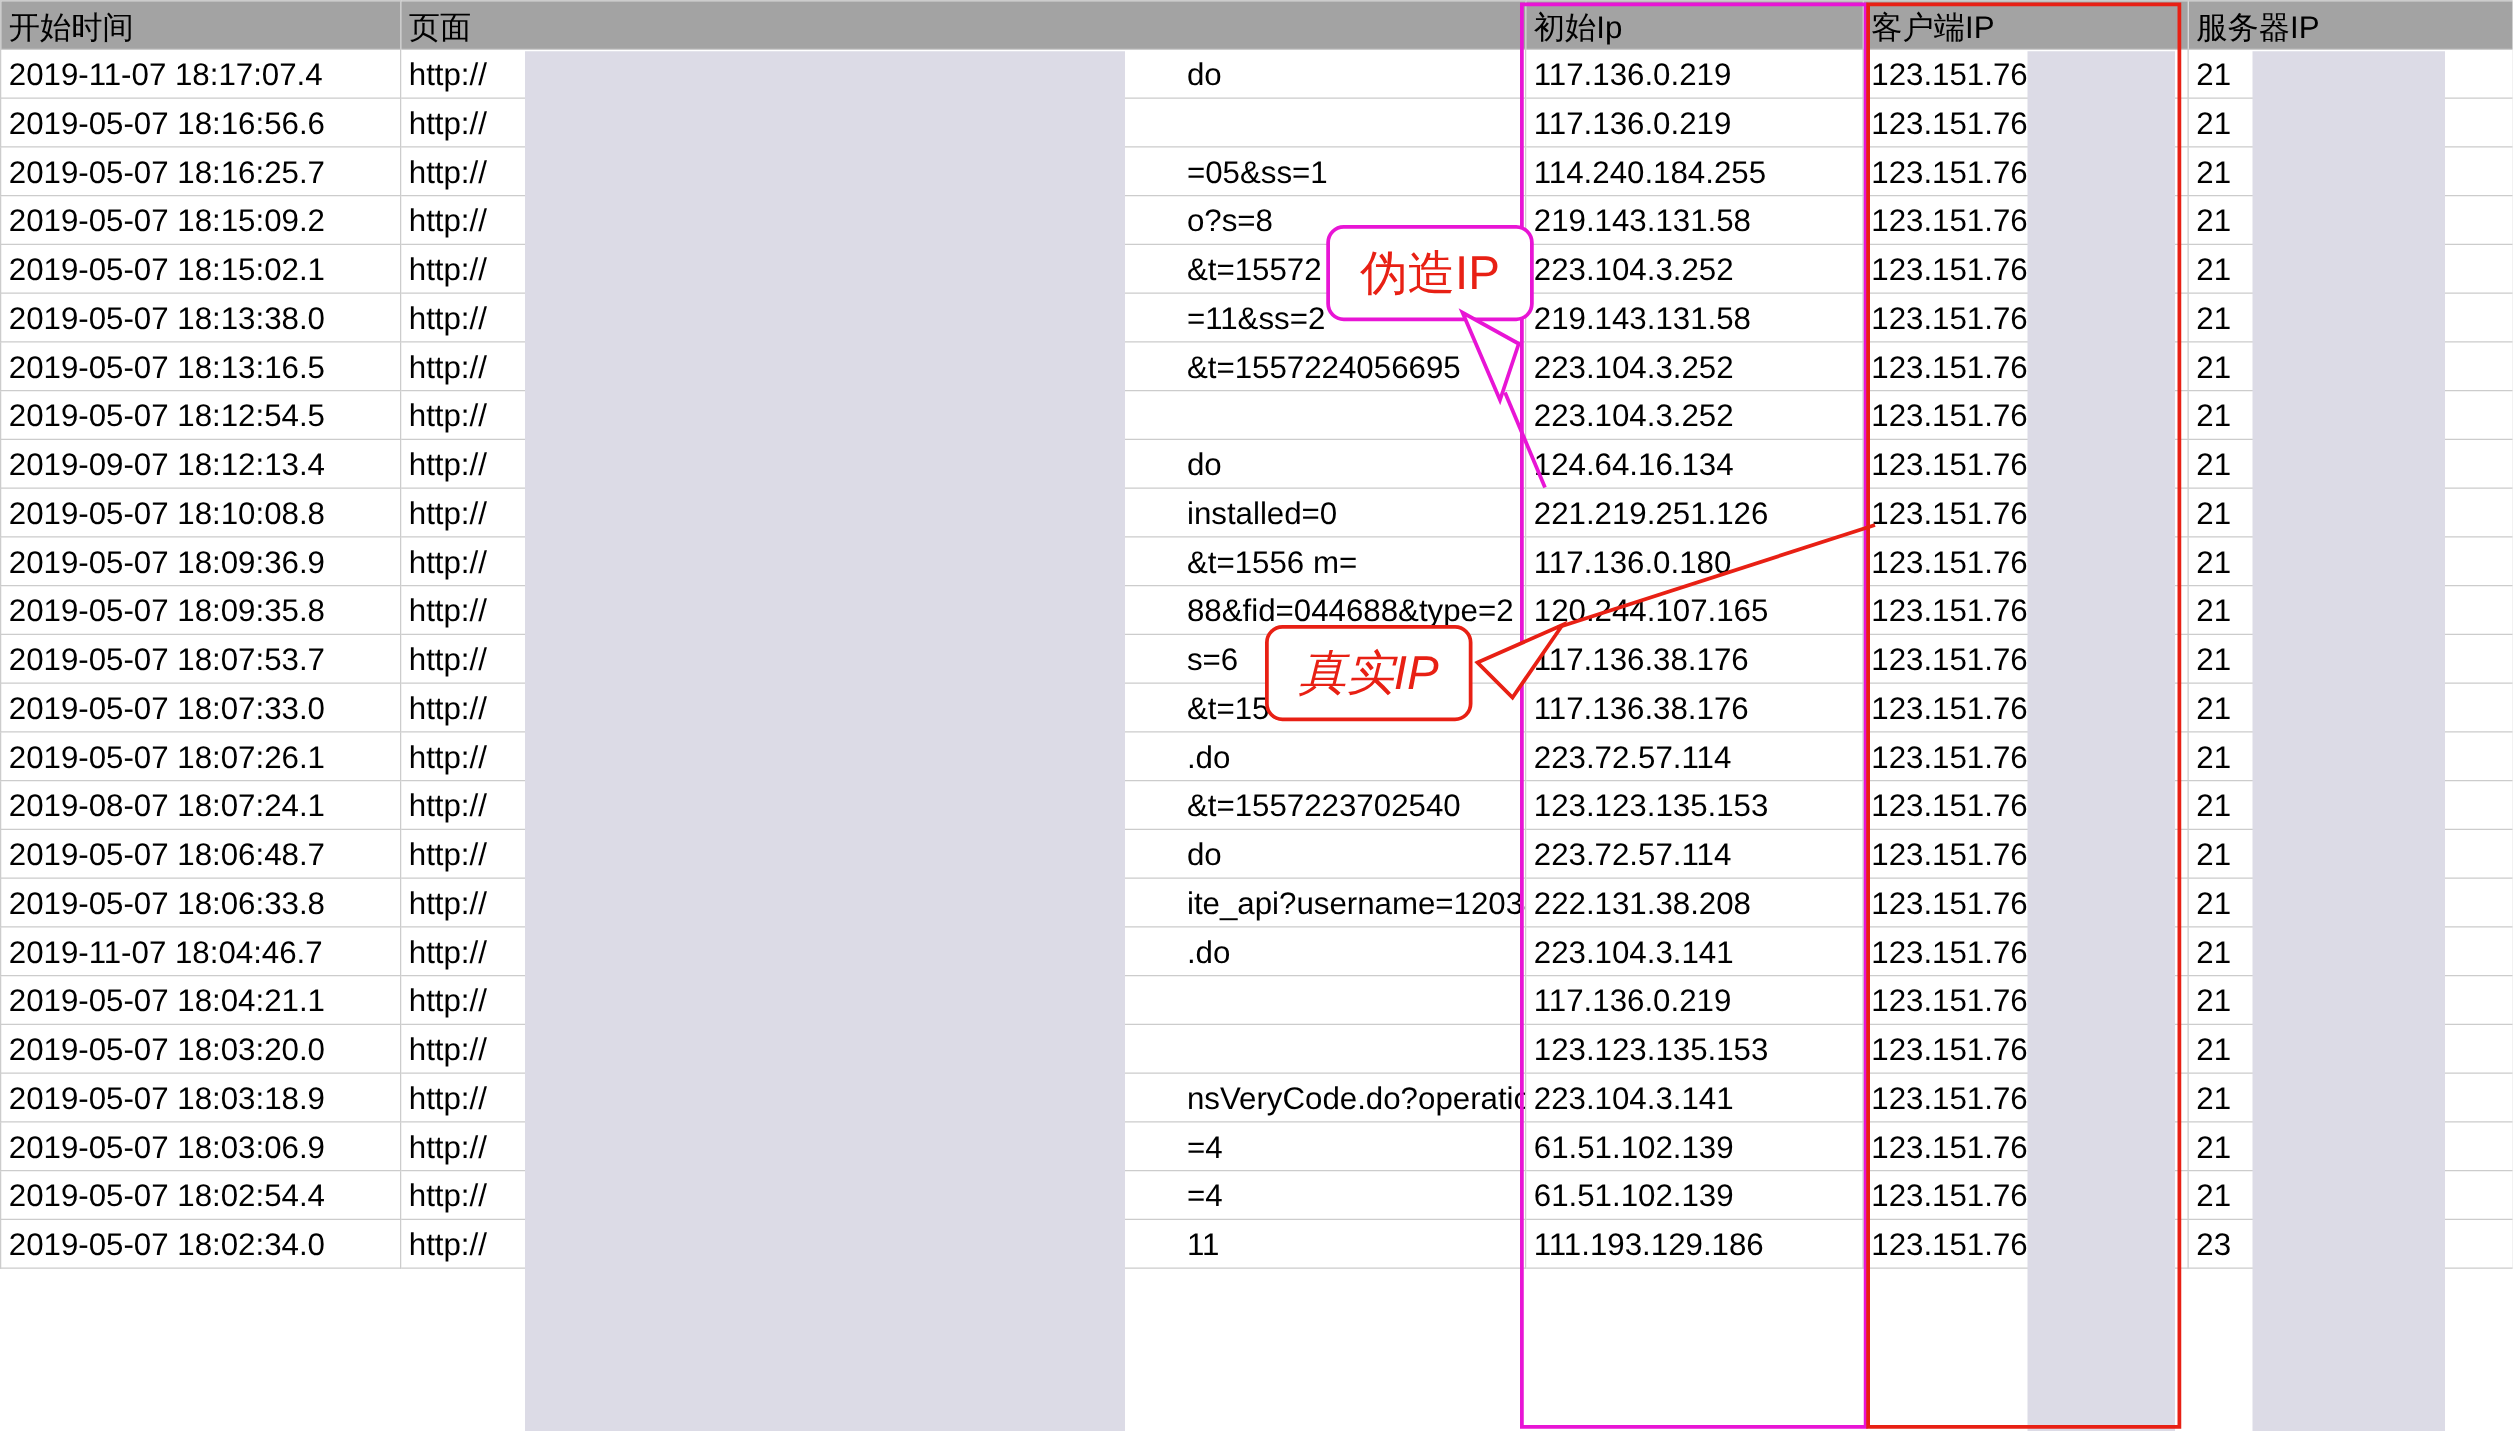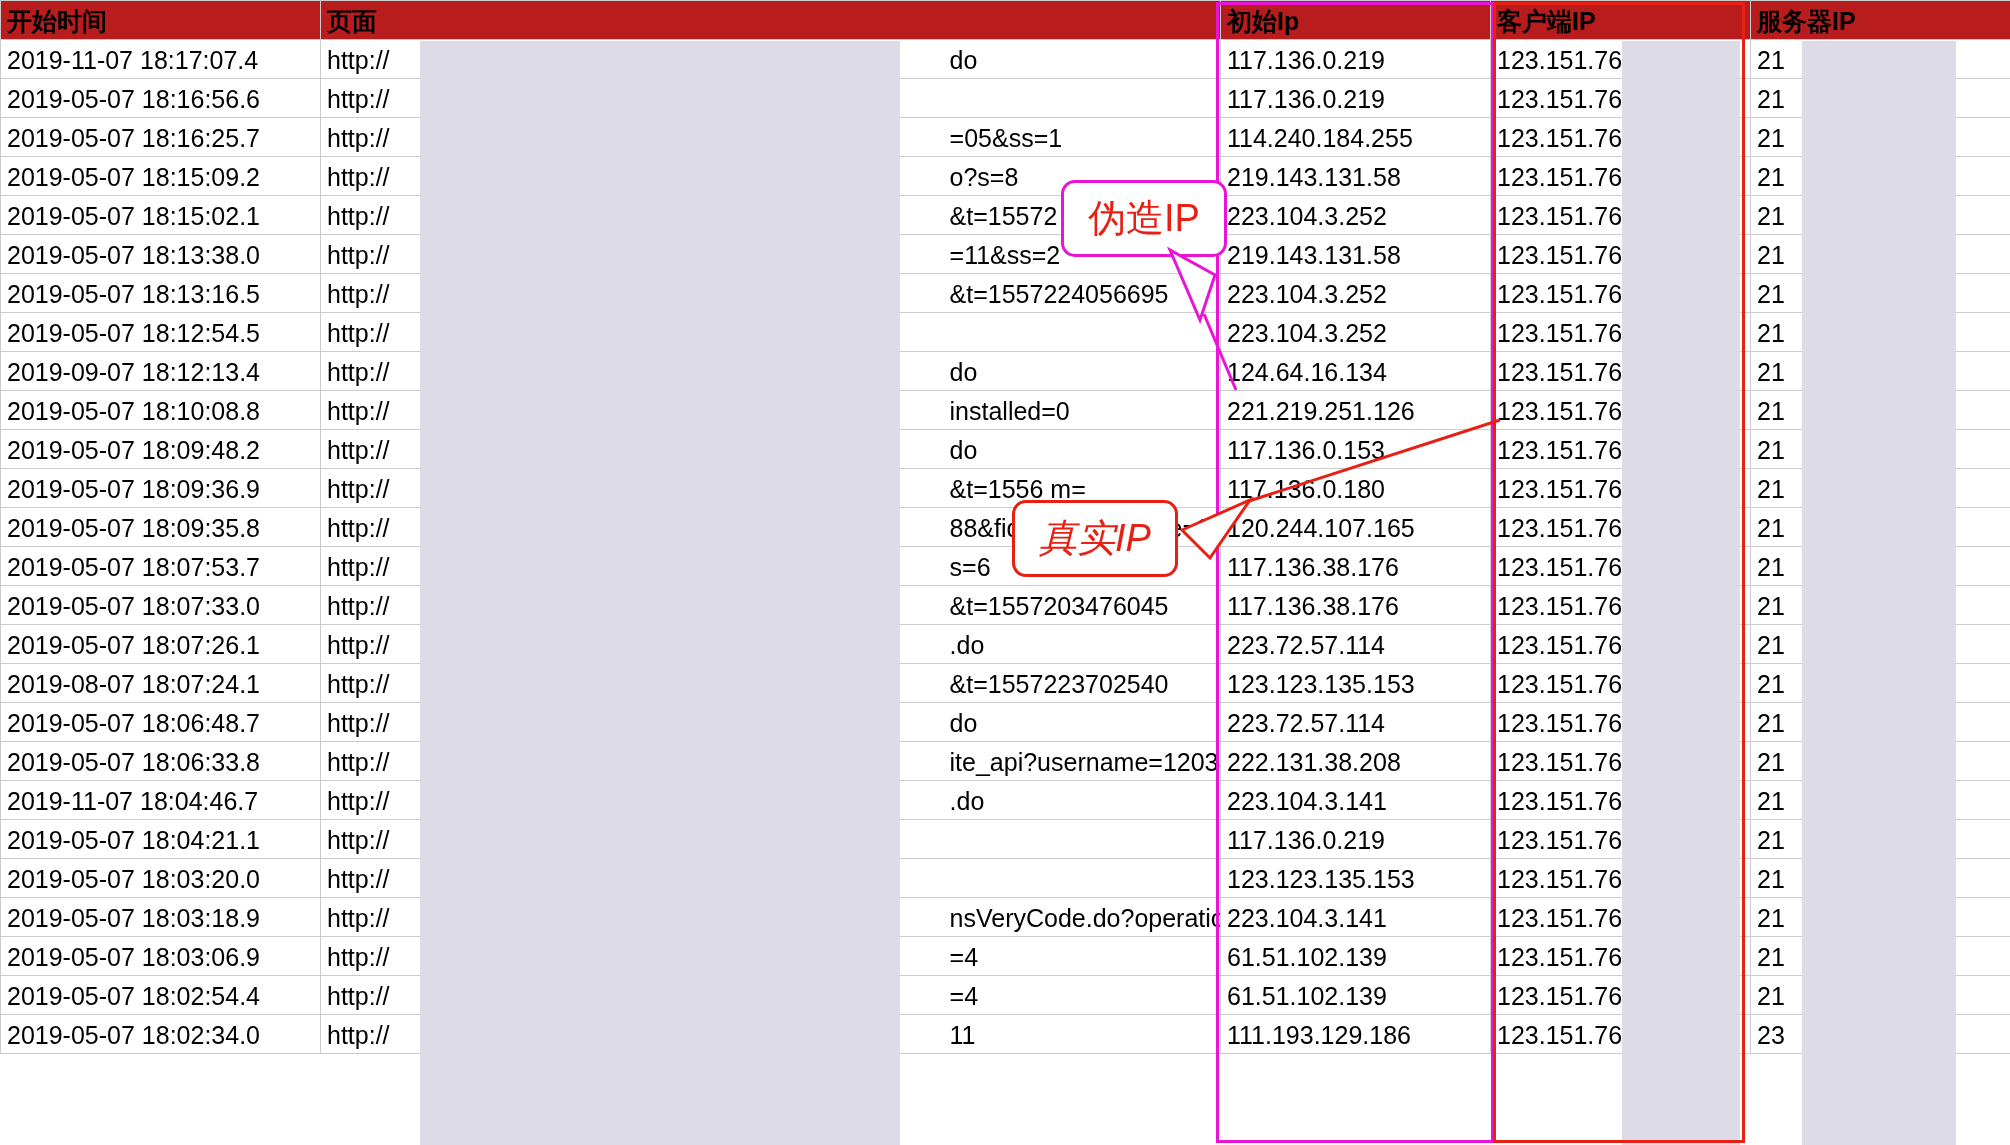--- a/index.html
+++ b/index.html
@@ -1,21 +1,21 @@
 <!DOCTYPE html>
 <html><head>
 <meta charset="utf-8">
 <style>
   * { box-sizing: border-box; margin: 0; padding: 0; }
   html, body { width: 2010px; height: 1145px; font-family: "Microsoft YaHei", Arial, sans-serif; font-size: 25px; background: #fff; color: #000; }
   .wrap { position: relative; width: 2010px; height: 1145px; overflow: hidden; }
 
   table { border-collapse: collapse; width: 2010px; table-layout: fixed; }
   th, td { border: 1px solid #ccc; height: 39px; padding: 2px 6px 0 6px; text-align: left; vertical-align: middle; white-space: nowrap; overflow: hidden; font-weight: 400; }
-  th { font-weight: 700; background: #b91c1c; }
+  th { font-weight: 400; background: #a3a3a3; }
   col.c-time   { width: 320px; }
   col.c-page   { width: 900px; }
   col.c-initip { width: 270px; }
   col.c-client { width: 260px; }
   col.c-server { width: 260px; }
 
   
   .redact { position: absolute; background: #dcdbe6; pointer-events: none; }
   .redact.page1  { left: 420px;  top: 41px; width: 480px; height: 1104px; } 
   .redact.client { left: 1622px; top: 41px; width: 118px; height: 1104px; }
@@ -120,27 +120,20 @@
           <td>21</td>
         </tr>
         <tr>
           <td>2019-05-07 18:10:08.8</td>
           <td><span>http://</span><span style="display:inline-block;width:560px"></span><span>installed=0</span></td>
           <td>221.219.251.126</td>
           <td>123.151.76</td>
           <td>21</td>
         </tr>
         <tr>
-          <td>2019-05-07 18:09:48.2</td>
-          <td><span>http://</span><span style="display:inline-block;width:560px"></span><span>do</span></td>
-          <td>117.136.0.153</td>
-          <td>123.151.76</td>
-          <td>21</td>
-        </tr>
-        <tr>
           <td>2019-05-07 18:09:36.9</td>
           <td><span>http://</span><span style="display:inline-block;width:560px"></span><span>&amp;t=1556            m=</span></td>
           <td>117.136.0.180</td>
           <td>123.151.76</td>
           <td>21</td>
         </tr>
         <tr>
           <td>2019-05-07 18:09:35.8</td>
           <td><span>http://</span><span style="display:inline-block;width:560px"></span><span>88&amp;fid=044688&amp;type=2</span></td>
           <td>120.244.107.165</td>

